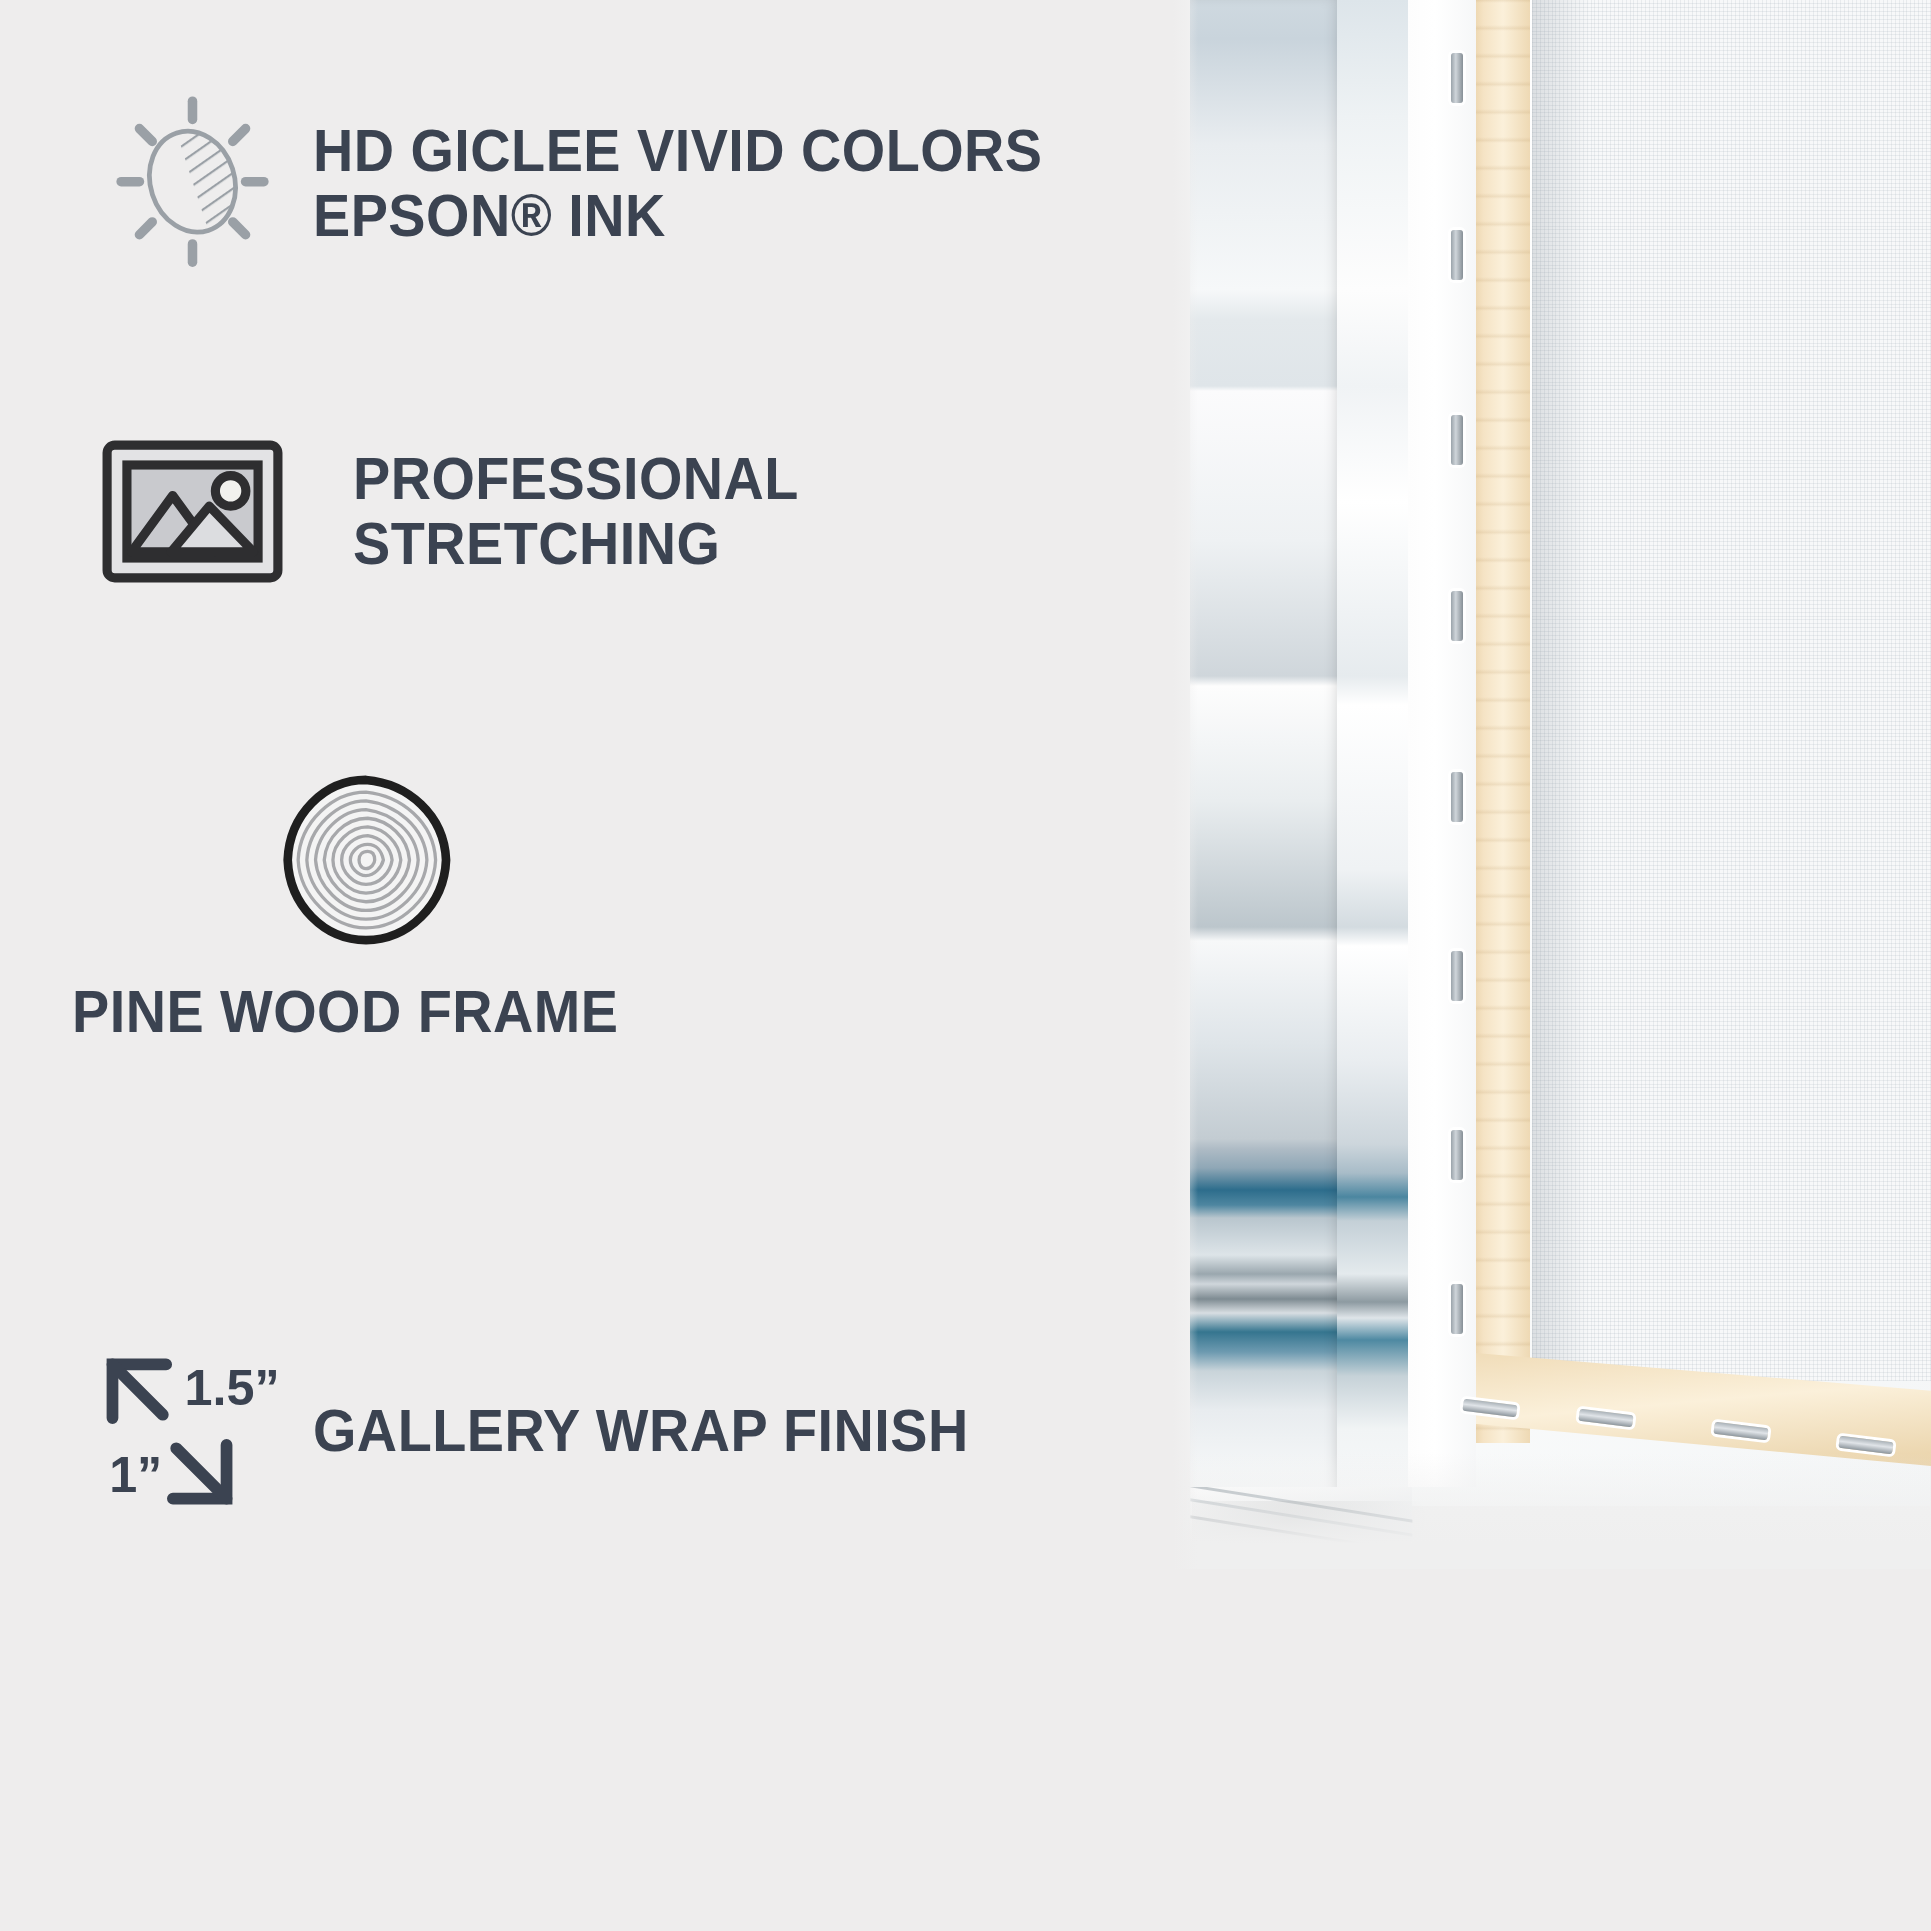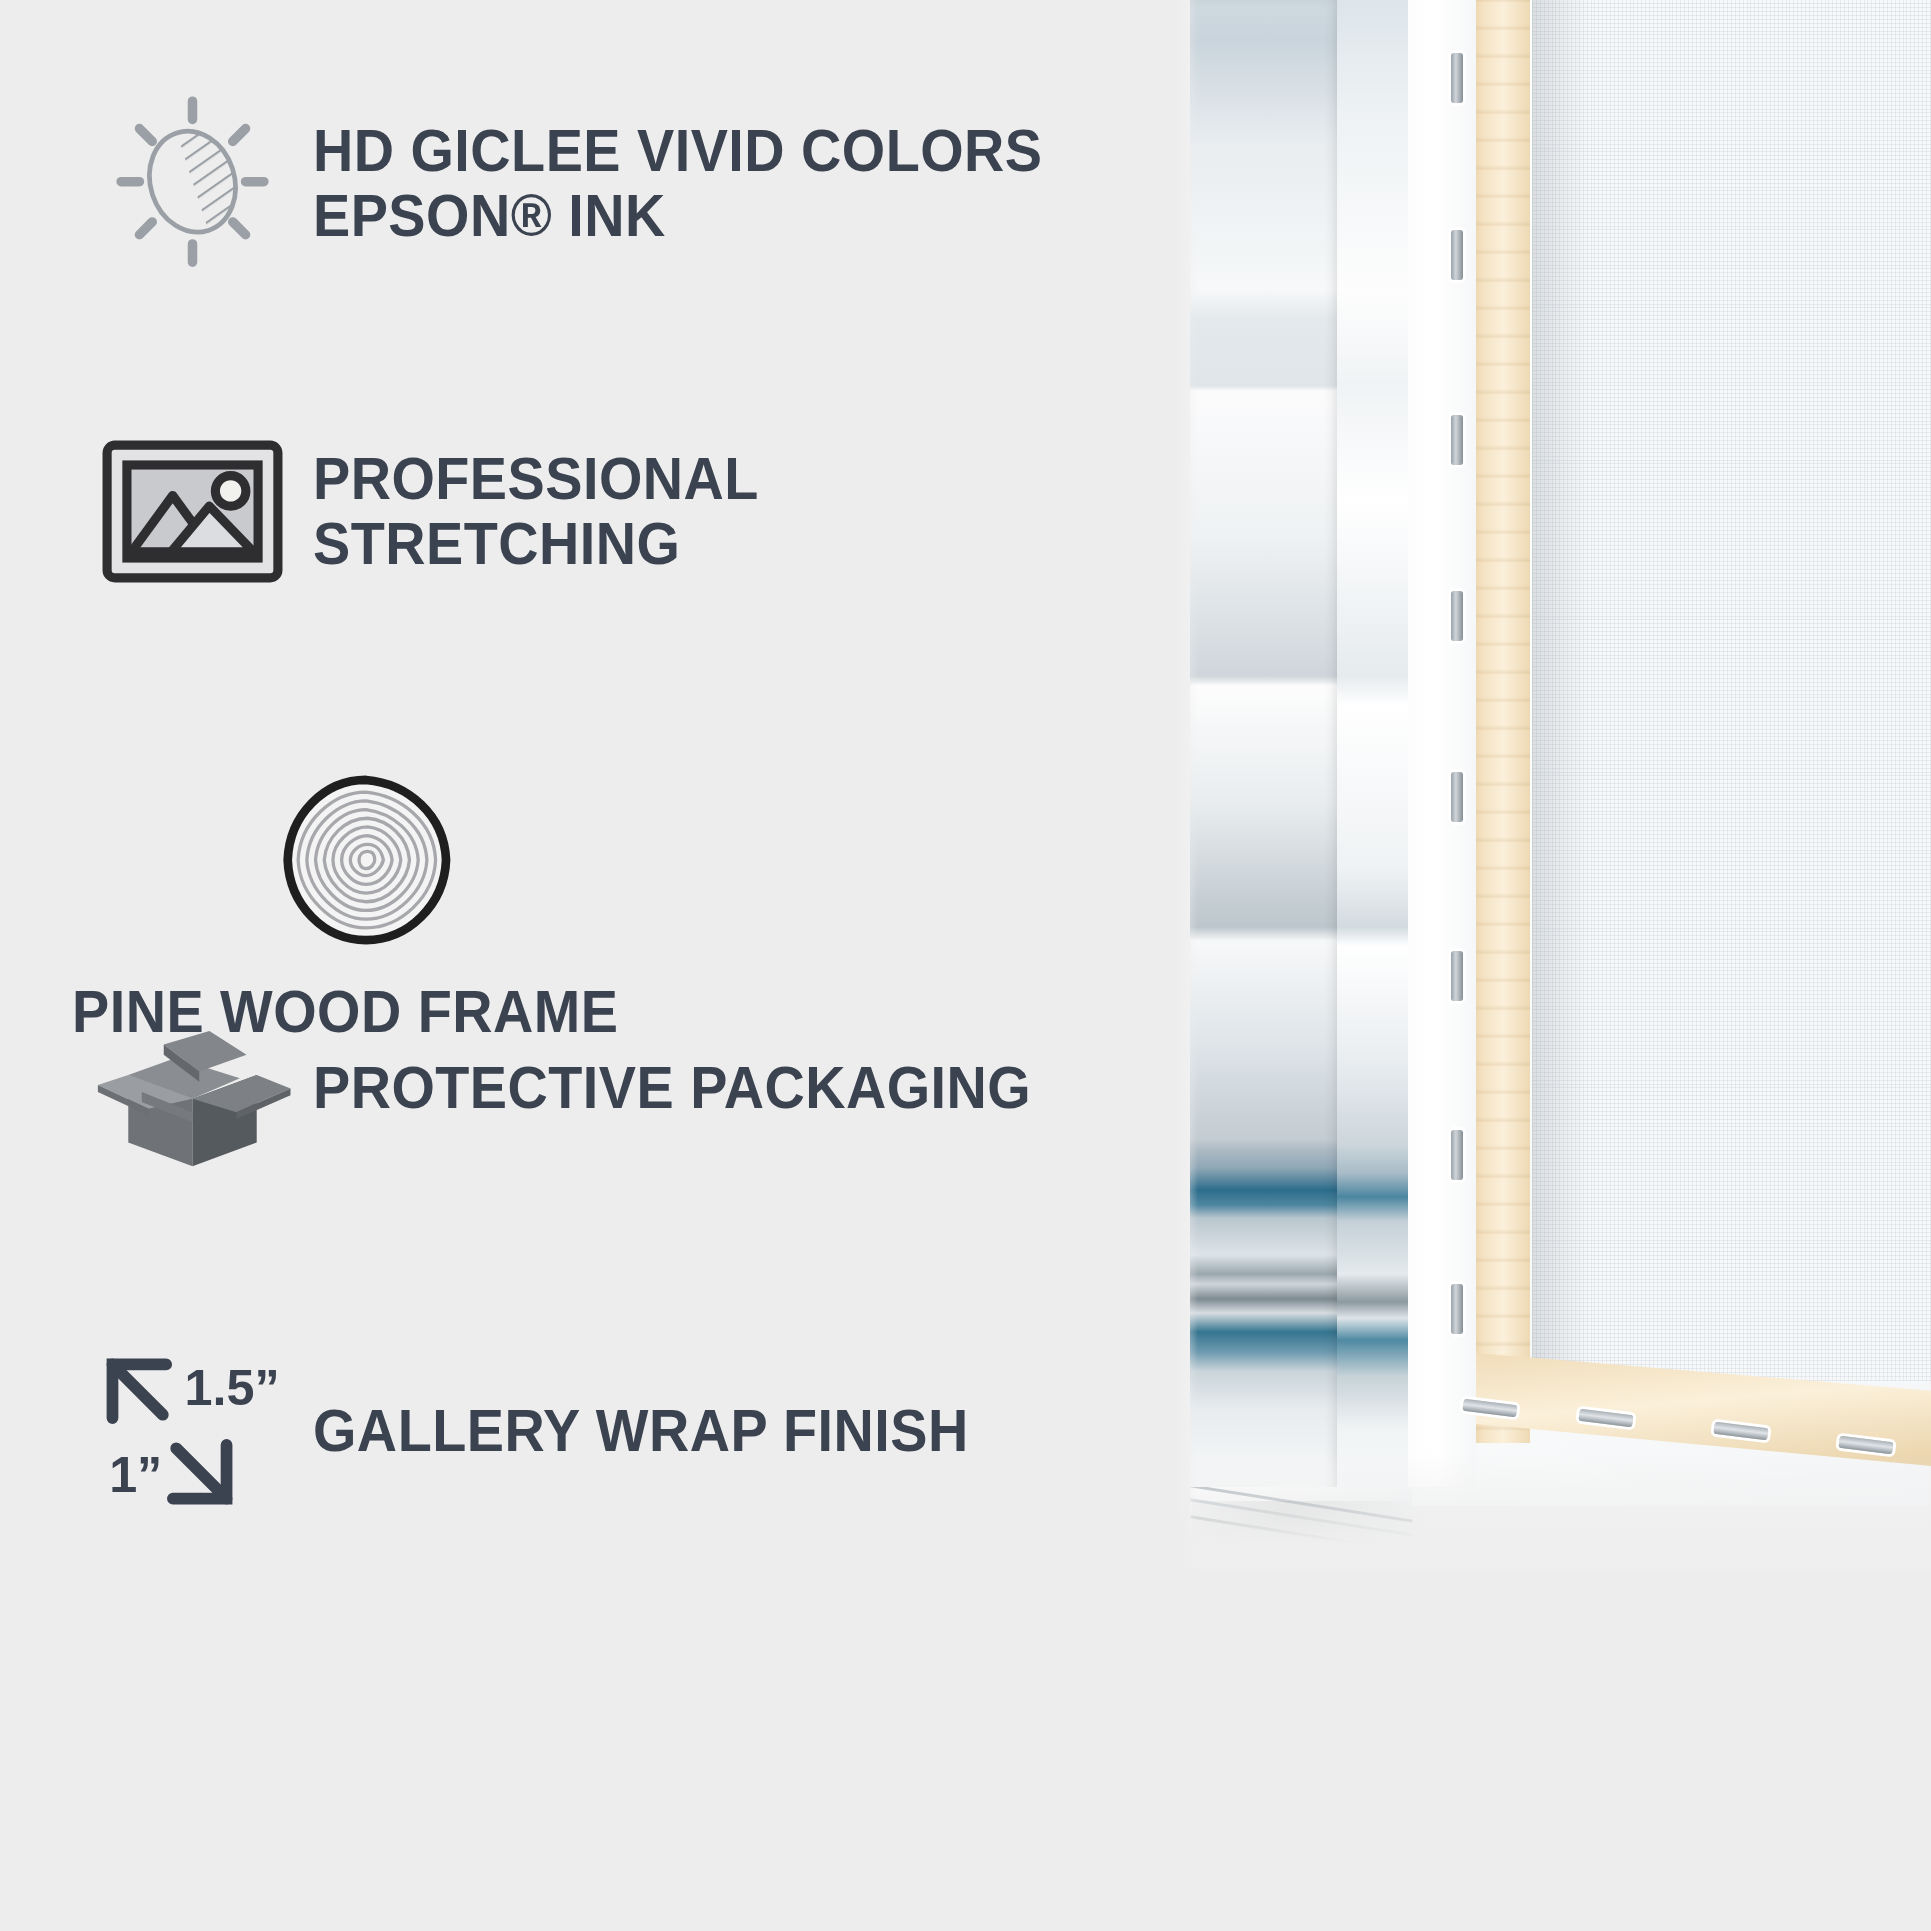--- a/index.html
+++ b/index.html
@@ -130,21 +130,21 @@
     color:#3b4351;
     font-weight:bold;
     font-size:60px;
     line-height:1.08;
     letter-spacing:0.5px;
     white-space:pre-line;
     transform:scaleX(.93);
     transform-origin:left center;
   }
   .f1{left:72px;top:92px;}
-  .f2{left:72px;top:439px;}
+  .f2{left:72px;top:439px;gap:40px;}
   .f3{left:72px;top:739px;flex-direction:column;}
   .f4{left:72px;top:1004px;}
   .f5{left:72px;top:1342px;text-align:center;}
   .f6{left:72px;top:1632px;}
 
   svg{display:block;}
 </style>
 </head>
 <body>
 
@@ -249,37 +249,20 @@
             <path d="M51 31 C61 32 69 40 70 50 C69 59 61 69 50 69 C40 69 31 59 31 50 C31 40 41 31 51 31 Z"></path>
             <path d="M51 36 C58 37 64 42 65 50 C64 57 58 64 50 64 C43 64 36 57 36 50 C36 42 44 36 51 36 Z"></path>
             <path d="M51 41 C56 41 59 45 60 50 C59 54 55 59 50 59 C45 59 41 54 41 50 C41 45 46 41 51 41 Z"></path>
             <path d="M51 45 C54 45 55 47 55 50 C55 52 53 55 50 55 C47 55 46 52 46 50 C46 47 48 45 51 45 Z"></path>
           </g>
         </svg>
       </div>
       <div class="label">PINE WOOD FRAME</div>
     </div>
 
-    <div class="feature f4">
-      <div class="icon-wrap">
-        <svg width="203" height="169" viewBox="0 0 120 100">
-          <path d="M22 42 L60 56 L60 96 L22 82 Z" fill="#6f7276"></path>
-          <path d="M60 56 L98 42 L98 82 L60 96 Z" fill="#555a5f"></path>
-          <path d="M22 42 L50 32 L88 44 L60 56 Z" fill="#8a8d91"></path>
-          <path d="M22 42 L60 56 L34 62 L4 48 Z" fill="#9a9da1"></path>
-          <path d="M4 48 L34 62 L34 66 L4 52 Z" fill="#6c6f73"></path>
-          <path d="M60 56 L98 42 L118 50 L86 64 Z" fill="#7d8084"></path>
-          <path d="M86 64 L118 50 L118 54 L86 68 Z" fill="#5f6267"></path>
-          <path d="M43 24 L70 16 L92 30 L64 40 Z" fill="#83868a"></path>
-          <path d="M43 24 L64 40 L64 46 L43 30 Z" fill="#64676b"></path>
-          <path d="M30 52 L60 64 L60 70 L30 58 Z" fill="#76797d"></path>
-        </svg>
-      </div>
-      <div class="label">PROTECTIVE PACKAGING</div>
-    </div>
 
     <div class="feature f5">
       <div class="icon-wrap">
         <svg width="208" height="179" viewBox="0 0 124 104">
           <g stroke="#3b4351" stroke-width="7" stroke-linecap="round" fill="none">
             <path d="M14 44 L14 12 L46 12"></path>
             <path d="M14 12 L44 42"></path>
             <path d="M50 92 L82 92 L82 60"></path>
             <path d="M82 92 L52 62"></path>
           </g>

